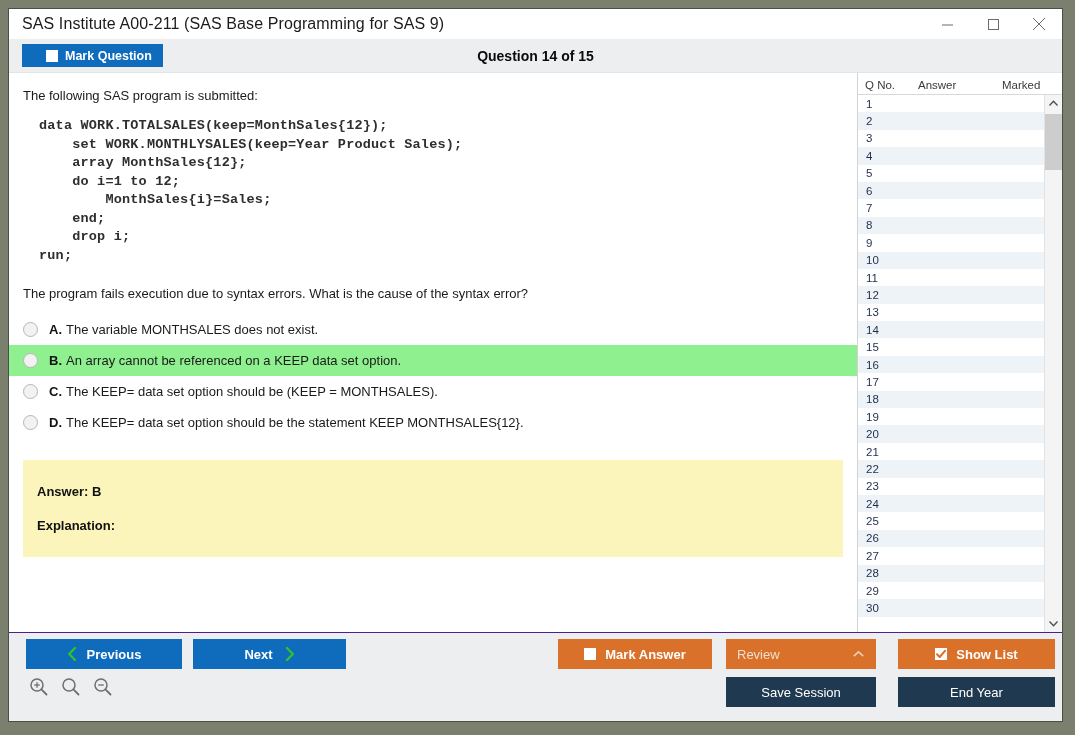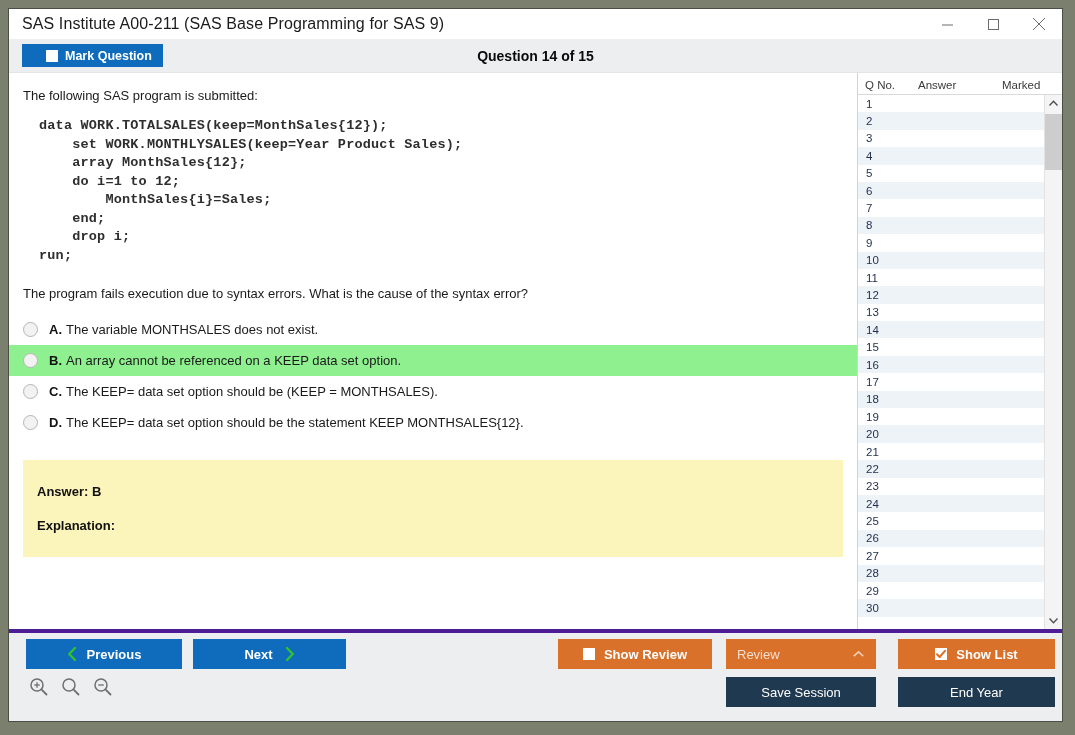--- a/index.html
+++ b/index.html
@@ -276,21 +276,21 @@
     height: 56px;
     background: #cdcdcd;
     cursor: pointer;
   }
 
   
   .footer {
     flex: 0 0 auto;
     height: 88px;
     background: #eceef0;
-    border-top: 4px solid #4c1d95;
+    border-top: 1px solid #4c1d95;
     position: relative;
   }
   .btn {
     position: absolute;
     display: flex;
     align-items: center;
     justify-content: center;
     font-size: 13px;
     font-weight: bold;
     color: #ffffff;
@@ -601,21 +601,21 @@
         <span>Next</span>
         <span class="chev" style="margin-left:12px;">
           <svg width="10" height="14" viewBox="0 0 10 14">
               <path d="M2 1 L7.8 7 L2 13" fill="none" stroke="#2fc22f" stroke-width="2.4" stroke-linecap="round" stroke-linejoin="round"></path>
             </svg>
         </span>
       </div>
 
       <div class="btn btn-orange btn-showanswer">
         <span class="chk-white"></span>
-        <span>Show Review</span>
+        <span>Mark Answer</span>
       </div>
 
       <div class="btn btn-orange btn-showlist">
         <span class="chk-white" style="position:relative;">
           <svg width="12" height="12" viewBox="0 0 12 12" style="position:absolute;left:0;top:0;">
               <path d="M2 6.2 L4.7 9 L10 2.8" fill="none" stroke="#d9712a" stroke-width="2" stroke-linecap="round" stroke-linejoin="round"></path>
             </svg>
         </span>
         <span>Show List</span>
       </div>

